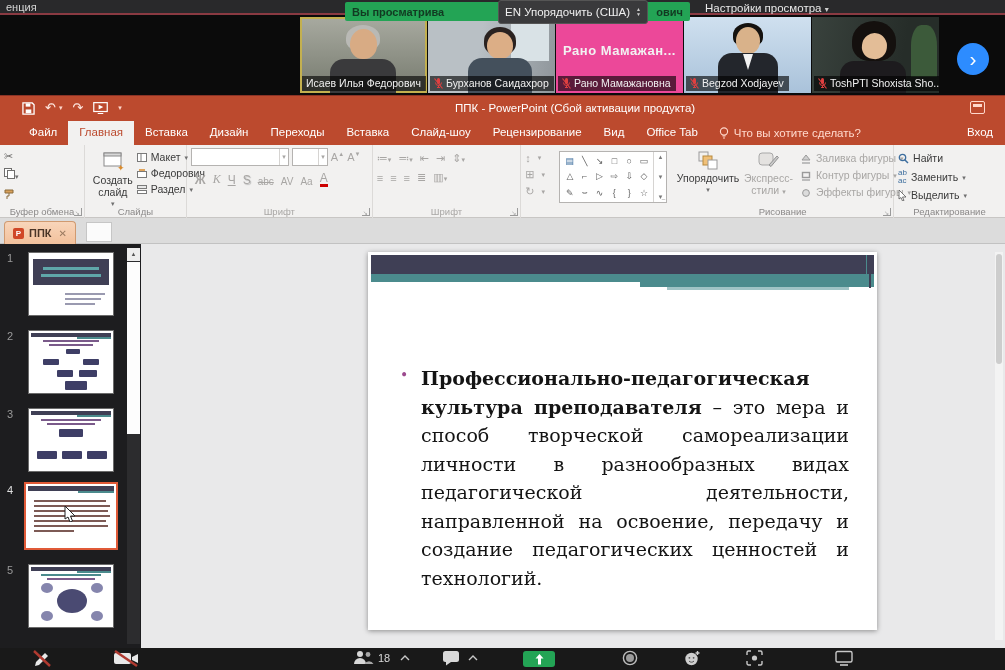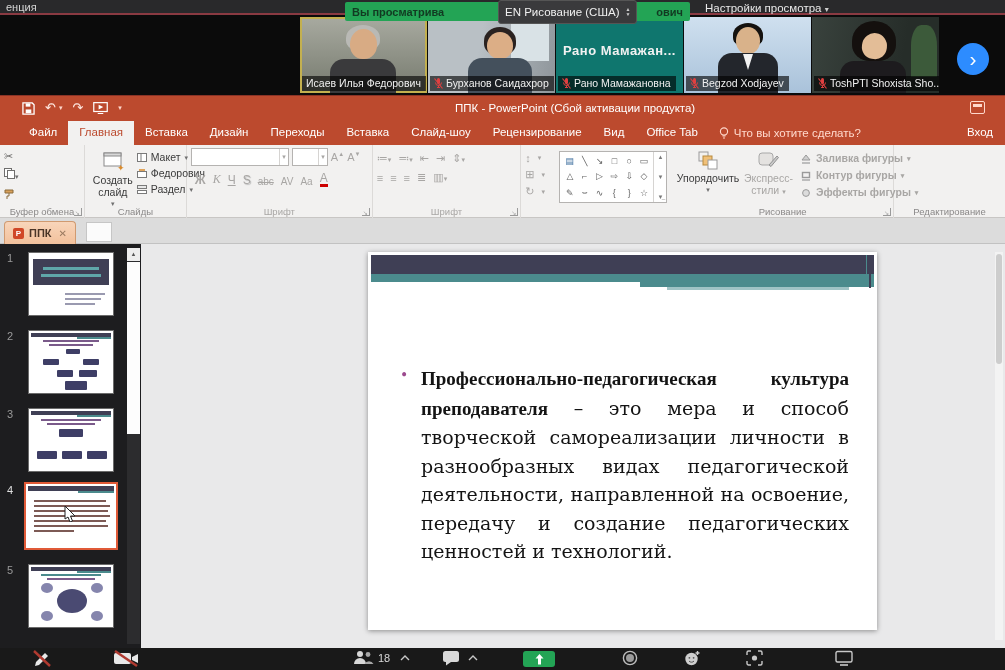--- a/index.html
+++ b/index.html
@@ -21,21 +21,21 @@
   
   #strip { position:absolute; left:0; top:15px; width:1005px; height:80px; background:#0b0b0b; z-index:20; }
   .tile { position:absolute; top:2px; width:127px; height:76px; overflow:hidden; background:#222; }
   .tile .nm { position:absolute; left:2px; bottom:2px; display:flex; align-items:center; gap:3px; background:rgba(0,0,0,.62); padding:1px 5px 2px 4px; }
   .tile .nm b { font-weight:normal; font-size:10.5px; color:#f0f0f0; white-space:nowrap; }
   .mic { flex:0 0 auto; }
   .head { position:absolute; border-radius:50% 50% 46% 46%; background:#dcae86; }
   .hair { position:absolute; border-radius:50% 50% 40% 40%; }
   .bodyy { position:absolute; border-radius:14px 14px 0 0; }
   .active-speaker { outline:2px solid #c3b04f; outline-offset:-2px; }
-  #tile-rano { background:#0f766e; }
+  #tile-rano { background:#ec4899; }
   #tile-rano .ctr { position:absolute; left:0; right:0; top:26px; text-align:center; color:#f2f2f2; font-size:13px; font-weight:bold; letter-spacing:.5px; }
   #next-btn { position:absolute; left:957px; top:28px; width:32px; height:32px; border-radius:50%; background:#2d8cff; color:#fff; display:flex; align-items:center; justify-content:center; font-size:21px; line-height:1; padding-bottom:2px; }
 
   
   #pp-title { position:absolute; left:0; top:95px; width:1005px; height:26px; background:#bc4a2e; border-top:1px solid #8a3326; z-index:10; }
   #qat { position:absolute; left:22px; top:4px; display:flex; align-items:center; gap:10px; color:#fff; }
   #qat .g { font-size:13px; color:#ffe9e2; line-height:16px; }
   #qat .tiny { font-size:7px; color:#ffd8cc; margin-left:-7px; }
   #pp-title .ttl { position:absolute; left:455px; top:6px; font-size:11.5px; color:#fff; white-space:nowrap; }
   #ribbon-opts { position:absolute; left:970px; top:5px; width:15px; height:13px; border:1px solid #ffd8cc; border-radius:2px; }
@@ -64,21 +64,21 @@
   .fbtns { display:flex; align-items:flex-end; gap:7px; margin-top:6px; padding-left:4px; font-size:12px; color:#9e9c9a; }
   .fbtns .bB { font-weight:bold; } .fbtns .bI { font-style:italic; font-family:"Liberation Serif",serif; }
   .fbtns .bU { text-decoration:underline; } .fbtns .bS { text-shadow:1px 1px 1px #bbb; }
   .fbtns .bST { text-decoration:line-through; font-size:10px; }
   .fbtns .bA { border-bottom:3px solid #c00; line-height:11px; }
   .pgrid { display:flex; flex-direction:column; gap:6px; padding-top:4px; }
   .prow { display:flex; gap:7px; font-size:11px; color:#9e9c9a; align-items:center; }
   .shapebox { width:108px; height:52px; background:#fff; border:1px solid #b5b3b1; margin-top:3px; display:flex; }
   .shapegrid { flex:1; display:grid; grid-template-columns:repeat(6,1fr); align-items:center; justify-items:center; font-size:9px; color:#5f5f5f; padding:1px 2px; }
   .shapescroll { width:13px; border-left:1px solid #d6d4d2; display:flex; flex-direction:column; align-items:center; justify-content:space-between; padding:2px 0; font-size:6px; color:#7a7a7a; }
-  .ecol { display:flex; flex-direction:column; gap:4px; padding-top:4px;font-weight:bold; }
+  .ecol { display:flex; flex-direction:column; gap:4px; padding-top:4px; }
 
   
   #otabbar { position:absolute; left:0; top:218px; width:1005px; height:26px; background:#dcdcdc; border-bottom:1px solid #c2c2c2; z-index:10; }
   #doctab { position:absolute; left:4px; top:3px; height:23px; background:linear-gradient(#f8d5ba,#f2c19c); border:1px solid #d09a70; border-bottom:none; border-radius:4px 4px 0 0; display:flex; align-items:center; gap:5px; padding:0 8px; }
   #doctab .ppico { width:11px; height:11px; background:#d04727; border-radius:2px; color:#fff; font-size:8px; font-weight:bold; display:flex; align-items:center; justify-content:center; }
   #doctab .t { font-size:11px; color:#4a3527; font-weight:bold; }
   #doctab .x { font-size:10px; color:#9a7a60; margin-left:2px; }
   #newtab { position:absolute; left:86px; top:4px; width:26px; height:20px; background:#fbfbfb; border:1px solid #c6c6c6; }
 
   
@@ -103,21 +103,21 @@
   #slide { position:absolute; left:227px; top:8px; width:509px; height:378px; background:#fff; box-shadow:0 1px 5px rgba(0,0,0,.4); }
   #sl-navy { position:absolute; left:3px; right:3px; top:3px; height:19px; background:#3f3f55; }
   #sl-teal { position:absolute; left:3px; right:3px; top:22px; height:8px; background:#4b8b8d; }
   #sl-teal-r { position:absolute; left:272px; right:3px; top:30px; height:5px; background:#4b8b8d; }
   #sl-light { position:absolute; left:299px; right:28px; top:35px; height:3px; background:#9fc3c5; }
   #sl-v1 { position:absolute; right:6px; top:3px; width:2px; height:33px; background:#3f3f55; }
   #sl-v2 { position:absolute; right:10px; top:3px; width:1px; height:29px; background:#4b8b8d; }
   #sl-text { position:absolute; left:30px; right:28px; top:112px; font-family:"DejaVu Serif", serif; font-size:19px; line-height:1.5; color:#141414; text-align:justify; }
   #sl-text p { position:relative; padding-left:23px; }
   #sl-text .blt { position:absolute; left:2px; top:1px; color:#9c4a8e; font-size:14px; }
-  #sl-text .bold { font-weight:bold;font-family:Liberation Serif, serif; }
+  #sl-text .bold { font-weight:bold; }
 
   
   #botbar { position:absolute; left:0; top:648px; width:1005px; height:22px; background:#191919; z-index:30; }
   .bico { position:absolute; top:2px; }
   .cnt { position:absolute; font-size:11px; color:#d8d8d8; top:4px; }
   .bcaret { position:absolute; top:7px; }
   .sharebtn { position:absolute; left:523px; top:3px; width:32px; height:16px; background:#23a455; border-radius:3px; display:flex; align-items:center; justify-content:center; }
 </style>
 </head>
 <body>
@@ -125,21 +125,21 @@
 <div id="screen">
 
   <div id="topbar">
     <span class="frag">енция</span>
   </div>
   <div class="badge-green" style="left:345px;width:345px;">
     <span>Вы просматрива</span>
     <span style="margin-left:auto">ович</span>
   </div>
   <div id="lang-popup">
-    <span class="lbl">EN Рисование (США)</span>
+    <span class="lbl">EN Упорядочить (США)</span>
     <span class="spin">
         <span>▲</span>
         <span>▼</span>
       </span>
   </div>
   <div id="view-settings">
     <span>Настройки просмотра</span>
     <span class="caret"> ▾</span>
   </div>
 
@@ -444,20 +444,41 @@
               <span>Эффекты фигуры</span>
               <span class="carr">▾</span>
             </span>
         </div>
       </div>
       <span class="glabel">Рисование</span>
       <span class="dlg"></span>
     </div>
 
     <div class="grp" style="width:118px;border-right:none;">
+      <div class="ecol">
+        <span class="sbtn">
+            <svg width="11" height="11" viewBox="0 0 11 11">
+              <circle cx="4.5" cy="4.5" r="3.2" fill="none" stroke="#3d6e9e" stroke-width="1.3"></circle>
+              <line x1="7" y1="7" x2="10" y2="10" stroke="#3d6e9e" stroke-width="1.5"></line>
+            </svg>
+            <span>Найти</span>
+          </span>
+        <span class="sbtn">
+            <span style="font-size:8px;color:#3d6e9e;line-height:8px">ab<br>ac</span>
+            <span>Заменить</span>
+            <span class="carr">▾</span>
+          </span>
+        <span class="sbtn">
+            <svg width="9" height="11" viewBox="0 0 9 11">
+              <path d="M1 0 L8 7 L4.5 7 L6 10.5 L4.5 11 L3 7.5 L1 9 z" fill="#fff" stroke="#555" stroke-width="0.8"></path>
+            </svg>
+            <span>Выделить</span>
+            <span class="carr">▾</span>
+          </span>
+      </div>
       <span class="glabel">Редактирование</span>
     </div>
   </div>
 
   <div id="otabbar">
     <div id="doctab">
       <span class="ppico">P</span>
       <span class="t">ППК</span>
       <span class="x">✕</span>
     </div>

